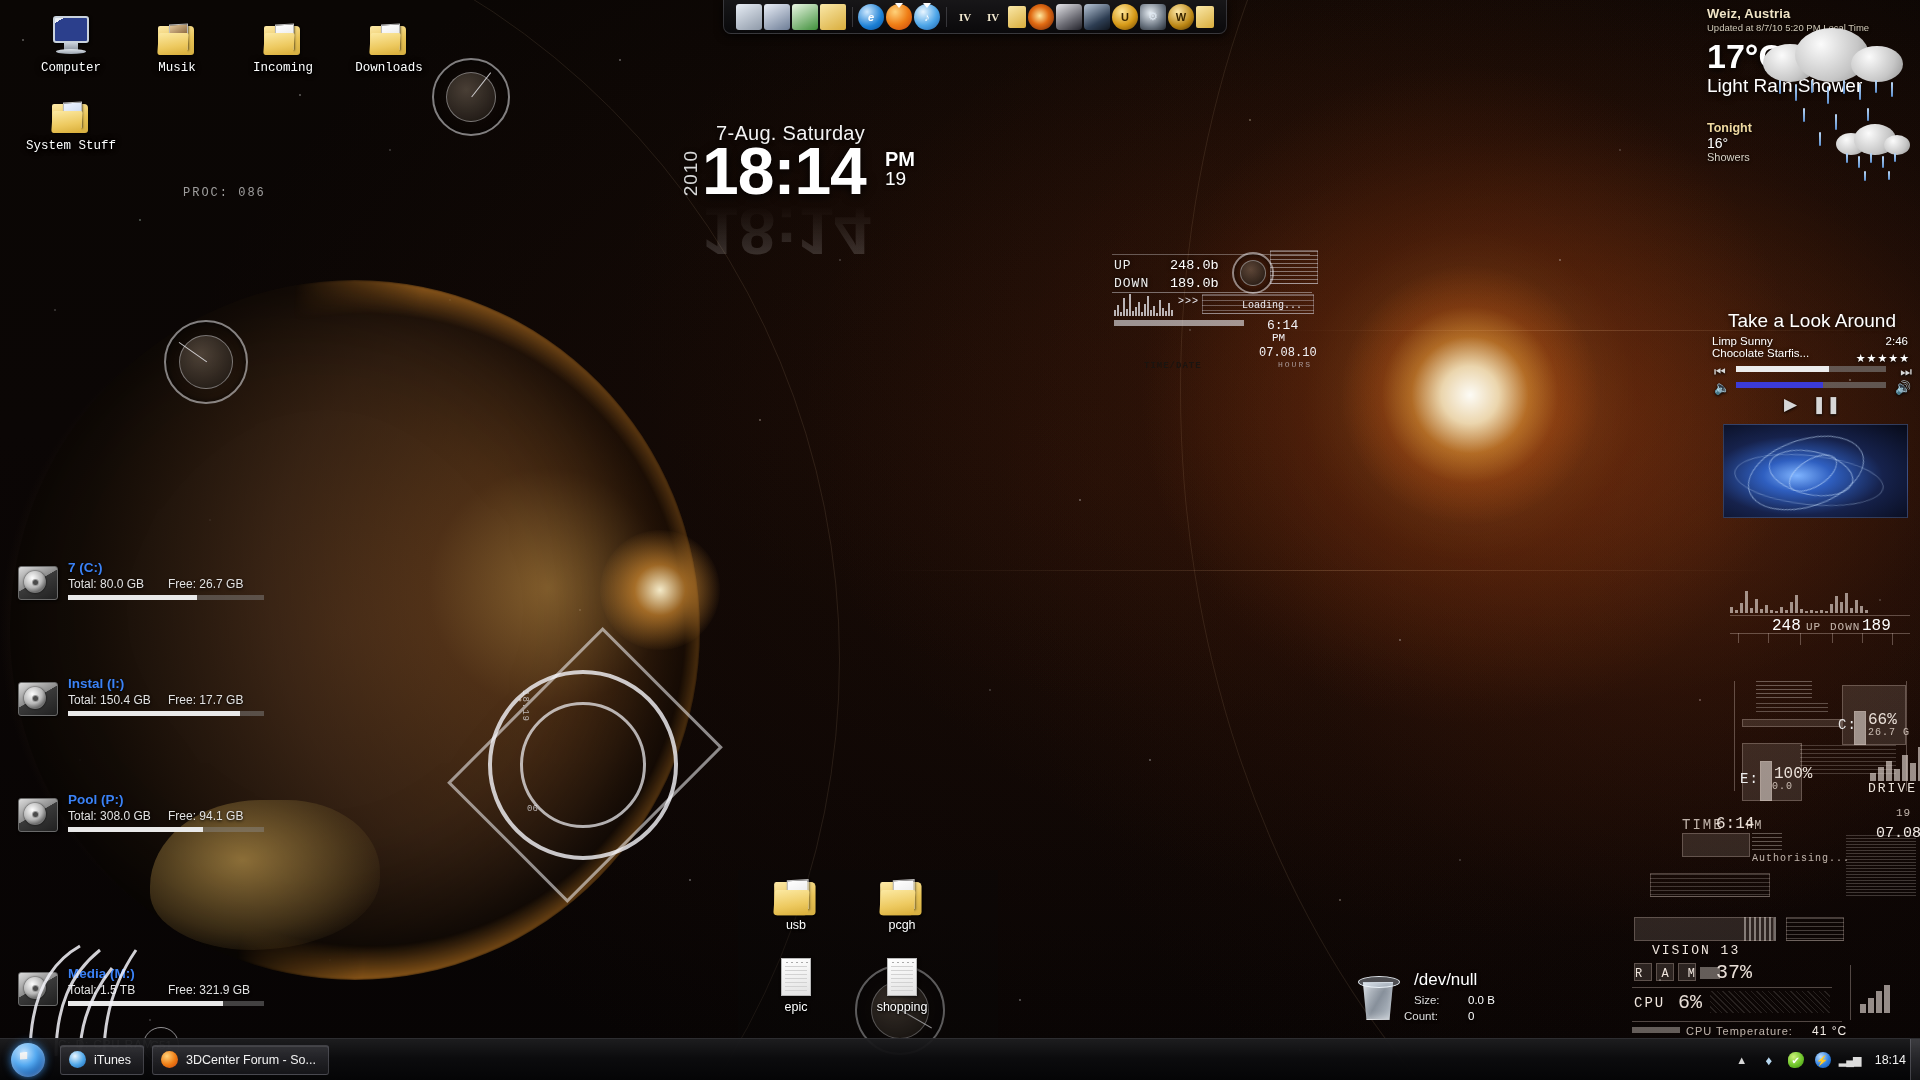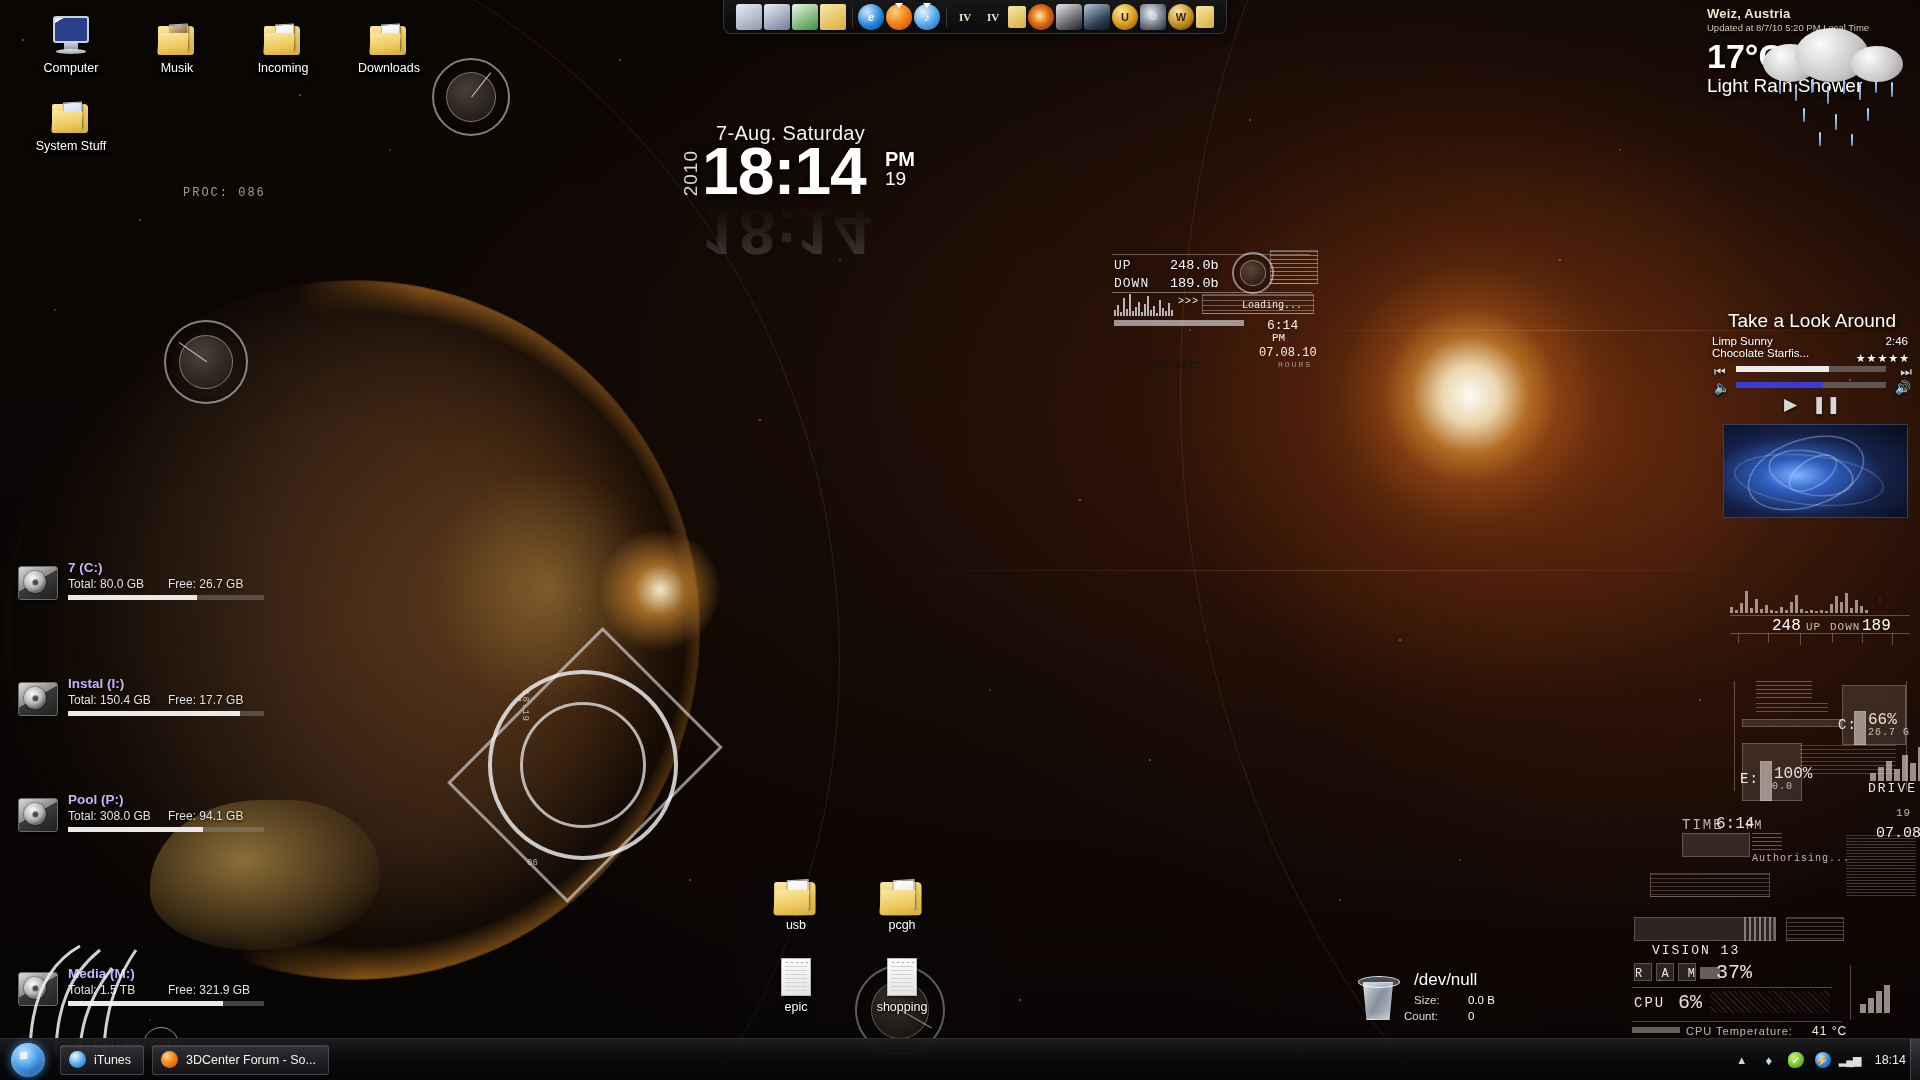--- a/index.html
+++ b/index.html
@@ -107,21 +107,21 @@
   
   .arc{ position:absolute; border:1px solid rgba(255,220,170,.10); border-radius:50%; }
   .hline{ position:absolute; height:1px; background:linear-gradient(90deg,rgba(255,200,150,0),rgba(255,200,150,.18),rgba(255,200,150,0)); }
 
   
   .desk-icon{ position:absolute; width:106px; text-align:center; cursor:default; }
   .desk-icon .glyph{ height:48px; display:flex; align-items:flex-end; justify-content:center; }
   .desk-icon .lbl{
     margin-top:5px; font-size:12.5px; color:#fff;
     text-shadow:0 0 2px #000,1px 1px 3px #000, 0 0 6px #000;
-    font-family:Liberation Sans, sans-serif;
+    font-family:Liberation Mono, monospace;
   }
   .folder{ width:38px; height:32px; position:relative; }
   .folder .back{ position:absolute; left:0; top:2px; width:36px; height:29px; border-radius:2px 4px 3px 3px;
     background:linear-gradient(165deg,#fde9a8,#e8c356 55%,#d5ae40); box-shadow:1px 1px 2px rgba(0,0,0,.6); }
   .folder .sheet{ position:absolute; left:11px; top:0px; width:19px; height:26px; background:linear-gradient(160deg,#fff,#dcdcdc);
     border:1px solid #bbb; transform:skewY(-3deg); box-shadow:1px 1px 2px rgba(0,0,0,.5); }
   .folder .front{ position:absolute; left:0; top:9px; width:30px; height:22px; border-radius:2px 2px 3px 3px;
     background:linear-gradient(170deg,#fce9a2,#edc95f 60%,#d8ad39); transform:skewX(-4deg); }
   .monitor{ width:44px; height:40px; position:relative; }
   .monitor .scr{ position:absolute; left:4px; top:0; width:36px; height:27px; border-radius:3px;
@@ -184,21 +184,21 @@
   #drives{ position:absolute; left:18px; top:560px; width:250px; }
   .drive{ position:relative; height:58px; }
   .hdd{ position:absolute; left:0; top:6px; width:40px; height:34px; border-radius:3px;
     background:linear-gradient(150deg,#dcdcdc,#8d8d8d 45%,#3a3a3a 46%,#202020 100%);
     border:1px solid #6a6a6a; box-shadow:1px 1px 3px rgba(0,0,0,.8); overflow:hidden; }
   .hdd:before{ content:""; position:absolute; left:5px; top:4px; width:22px; height:22px; border-radius:50%;
     background:radial-gradient(circle at 38% 32%, #fdfdfd, #b7b7b7 48%, #6e6e6e 70%, #8c8c8c 100%);
     box-shadow:0 0 2px rgba(0,0,0,.9); }
   .hdd:after{ content:""; position:absolute; left:14px; top:13px; width:5px; height:5px; border-radius:50%;
     background:#4b4b4b; box-shadow:0 0 0 1px #9a9a9a; }
-  .dname{ position:absolute; left:50px; top:0px; font-size:13.5px; font-weight:bold; color:#c4b5fd; text-shadow:0 1px 3px #000; }
+  .dname{ position:absolute; left:50px; top:0px; font-size:13.5px; font-weight:bold; color:#3b82f6; text-shadow:0 1px 3px #000; }
   .dtotal{ position:absolute; left:50px; top:17px; font-size:12px; color:#e2e2e2; text-shadow:0 1px 3px #000; }
   .dfree{ position:absolute; left:150px; top:17px; font-size:12px; color:#e2e2e2; text-shadow:0 1px 3px #000; white-space:nowrap;}
   .dbar{ position:absolute; left:50px; top:35px; width:196px; height:5px; background:rgba(140,140,140,.45); }
   .dbar i{ position:absolute; left:0; top:0; height:100%; background:#e9e9e9; display:block; }
 
   
   #netmon{ position:absolute; left:1112px; top:242px; width:210px; height:120px; color:#d9d9dd;
     font-family:"Liberation Mono",monospace; }
   #netmon .lbl{ font-size:13px; letter-spacing:1px; color:#efefef; text-shadow:0 0 4px #000; }
   #netmon .val{ font-size:13.5px; color:#fff; text-shadow:0 0 4px #000; }
@@ -426,21 +426,21 @@
     <div class="ring"></div>
     <div class="inner"></div>
   <div class="needle" style="transform:rotate(120deg)"></div>
 </div>
 
 <div style="position:absolute;left:488px;top:670px;width:190px;height:190px;border-radius:50%;border:4px solid rgba(245,245,250,.80);"></div>
 <div style="position:absolute;left:520px;top:702px;width:126px;height:126px;border-radius:50%;border:3px solid rgba(245,245,250,.70);"></div>
 <div style="position:absolute;left:598px;top:735px;width:80px;height:62px;background:linear-gradient(90deg,rgba(0,0,0,0),rgba(5,4,3,.0));"></div>
 <div style="position:absolute;left:500px;top:655px;width:170px;height:220px;border:3px solid rgba(245,245,250,.55);transform:rotate(45deg);clip-path:polygon(0 0,100% 0,100% 18%,0 18%,0 0),polygon(0 82%,100% 82%,100% 100%,0 100%);"></div>
 <div style="position:absolute;left:520px;top:690px;writing-mode:vertical-rl;font-size:9px;color:rgba(235,235,240,.7);font-family:'Liberation Mono',monospace;letter-spacing:1px;">18.19</div>
-<div style="position:absolute;left:527px;top:858px;font-size:9px;color:rgba(235,235,240,.7);font-family:'Liberation Mono',monospace;">06</div>
+<div style="position:absolute;left:527px;top:804px;font-size:9px;color:rgba(235,235,240,.7);font-family:'Liberation Mono',monospace;">06</div>
 
 <div id="proc">PROC: 086</div>
 
 <div id="clockwidget">
   <div id="clk-year">2010</div>
   <div id="clk-date">7-Aug. Saturday</div>
   <div id="clk-time">18:14</div>
   <div id="clk-reflection">18:14</div>
   <div id="clk-ampm">PM</div>
   <div id="clk-sec">19</div>
@@ -561,20 +561,41 @@
         <i style="left:80px;top:90px;height:16px;"></i>
       <i style="left:112px;top:84px;height:13px;"></i>
         <i style="left:64px;top:108px;height:14px;"></i>
       <i style="left:96px;top:110px;height:12px;"></i>
     </div>
   </div>
 
   <div id="wx-temp">17°C</div>
   <div id="wx-cond">Light Rain Shower</div>
 
+  <div class="wx-row" style="margin-top:24px;">
+    <div class="wx-day">Tonight</div>
+    <div class="wx-t">16°</div>
+    <div class="wx-c">Showers</div>
+    <div style="position:absolute;right:0px;top:2px;width:78px;height:42px;">
+      <div class="cloud">
+        <div class="c1" style="left:2px;top:10px;width:30px;height:22px;"></div>
+        <div class="c2" style="left:20px;top:1px;width:42px;height:31px;"></div>
+        <div class="c3" style="left:50px;top:12px;width:26px;height:20px;"></div>
+      </div>
+      <div class="rain">
+        <i style="left:12px;top:30px;height:10px;"></i>
+          <i style="left:24px;top:33px;height:12px;"></i>
+        <i style="left:36px;top:30px;height:10px;"></i>
+          <i style="left:48px;top:33px;height:12px;"></i>
+        <i style="left:60px;top:30px;height:9px;"></i>
+          <i style="left:30px;top:48px;height:10px;"></i>
+        <i style="left:54px;top:48px;height:9px;"></i>
+      </div>
+    </div>
+  </div>
 
 
 </div>
 
 <div id="player">
   <div id="pl-title">Take a Look Around</div>
   <div id="pl-artist">Limp Sunny</div>
   <div id="pl-album">Chocolate Starfis...</div>
   <div id="pl-time">2:46</div>
   <div id="pl-stars">★★★★★</div>

